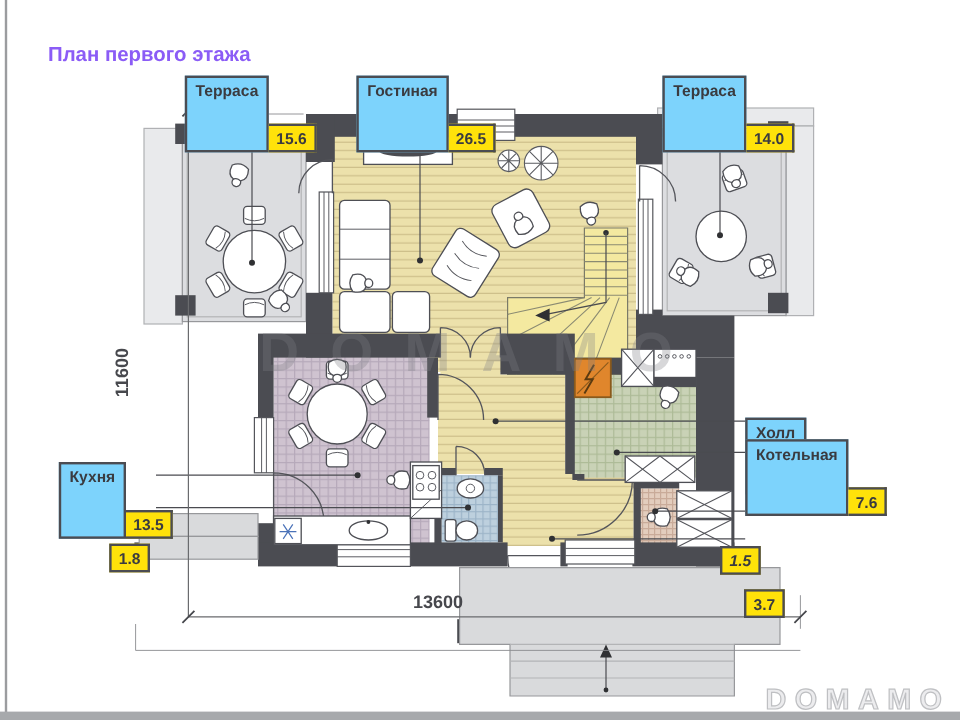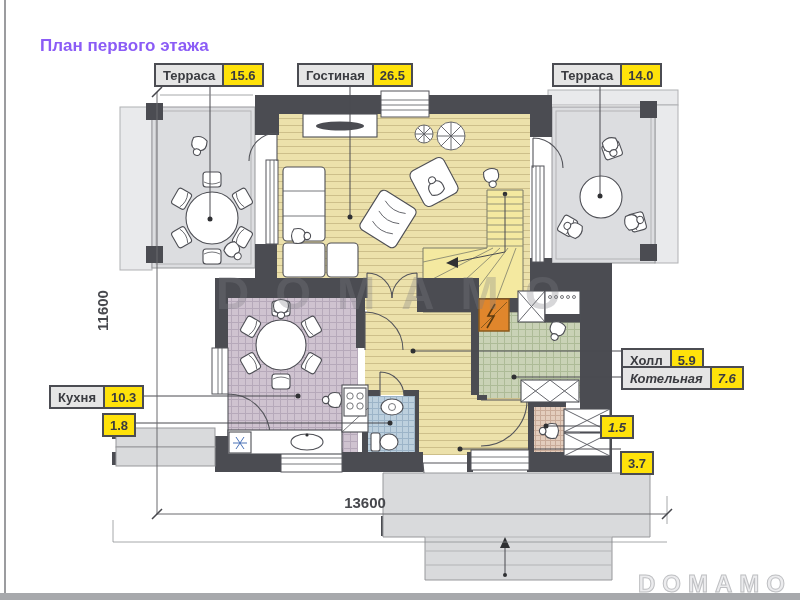--- a/index.html
+++ b/index.html
@@ -7,22 +7,22 @@
        font-family:"Liberation Sans", sans-serif;}
   .abs{position:absolute;}
   #page-border-left{left:4px;top:0;width:2px;height:594px;background:#9b9c9f;}
   #bottom-bar{left:0;top:593px;width:800px;height:7px;background:#a7a9ac;}
   #page-title{left:40px;top:36px;font-size:17px;font-weight:bold;color:#8b5cf6;}
   #watermark{left:216px;top:266px;font-size:46px;font-weight:bold;letter-spacing:26px;
              color:#7d7e84;opacity:.30;pointer-events:none;}
   #footer-logo{left:638px;top:570px;font-size:24px;font-weight:bold;letter-spacing:7px;
                color:#ececee;-webkit-text-stroke:1px #bfc0c3;}
   .lbl{position:absolute;display:flex;align-items:stretch;font-size:13px;font-weight:bold;color:#3a3b40;}
-  .lbl .nm{background:#e5e5e5;border:2px solid var(--wall);padding:3px 7px 2px 7px;white-space:nowrap;text-align:center;}
-  .lbl .vl{background:var(--label_yellow);border:2px solid var(--wall);border-left:0;padding:3px 6px 2px 6px;white-space:nowrap;}
+  .lbl .nm{background:#7dd3fc;border:2px solid var(--wall);padding:3px 7px 2px 7px;white-space:nowrap;text-align:center;}
+  .lbl .vl{background:var(--label_yellow);border:2px solid var(--wall);border-left:0;padding:3px 6px 2px 6px;white-space:nowrap;margin-top:40px;}
   .lbl .vl.only{border-left:2px solid var(--wall);}
   .dimtxt{position:absolute;font-size:15px;font-weight:bold;color:#47484d;text-align:center;}
   #dim-height{left:74px;top:302px;width:56px;transform:rotate(-90deg);}
   #dim-width{left:335px;top:494px;width:60px;}
   svg{position:absolute;left:0;top:0;}
   .wall{fill:var(--wall);}
   .fLiving{fill:var(--living_floor);} .fKitchen{fill:var(--kitchen_floor);}
   .fBath{fill:var(--bath_floor);} .fBoiler{fill:var(--boiler_floor);}
   .fWc{fill:var(--wc_floor);}
   .terr{fill:var(--terrace_floor);stroke:#97989b;stroke-width:1;}
@@ -345,29 +345,29 @@
   <span class="vl">26.5</span>
 </div>
 <div class="lbl" style="left:552px;top:63px;">
   <span class="nm">Терраса</span>
   <span class="vl">14.0</span>
 </div>
 <div class="lbl" style="left:621px;top:348px;">
   <span class="nm">Холл</span>
   <span class="vl">5.9</span>
 </div>
-<div class="lbl" style="left:621px;top:366px;font-style:italic;">
+<div class="lbl" style="left:621px;top:366px;">
   <span class="nm">Котельная</span>
   <span class="vl">7.6</span>
 </div>
 <div class="lbl" style="left:49px;top:385px;">
   <span class="nm">Кухня</span>
-  <span class="vl">10.3</span>
-</div>
-<div class="lbl" style="left:102px;top:413px;">
+  <span class="vl">13.5</span>
+</div>
+<div class="lbl" style="left:91px;top:413px;">
   <span class="vl only">1.8</span>
 </div>
 <div class="lbl" style="left:600px;top:415px;font-style:italic;">
   <span class="vl only">1.5</span>
 </div>
 <div class="lbl" style="left:620px;top:451px;">
   <span class="vl only">3.7</span>
 </div>
 
 <div class="dimtxt" id="dim-height">11600</div>

